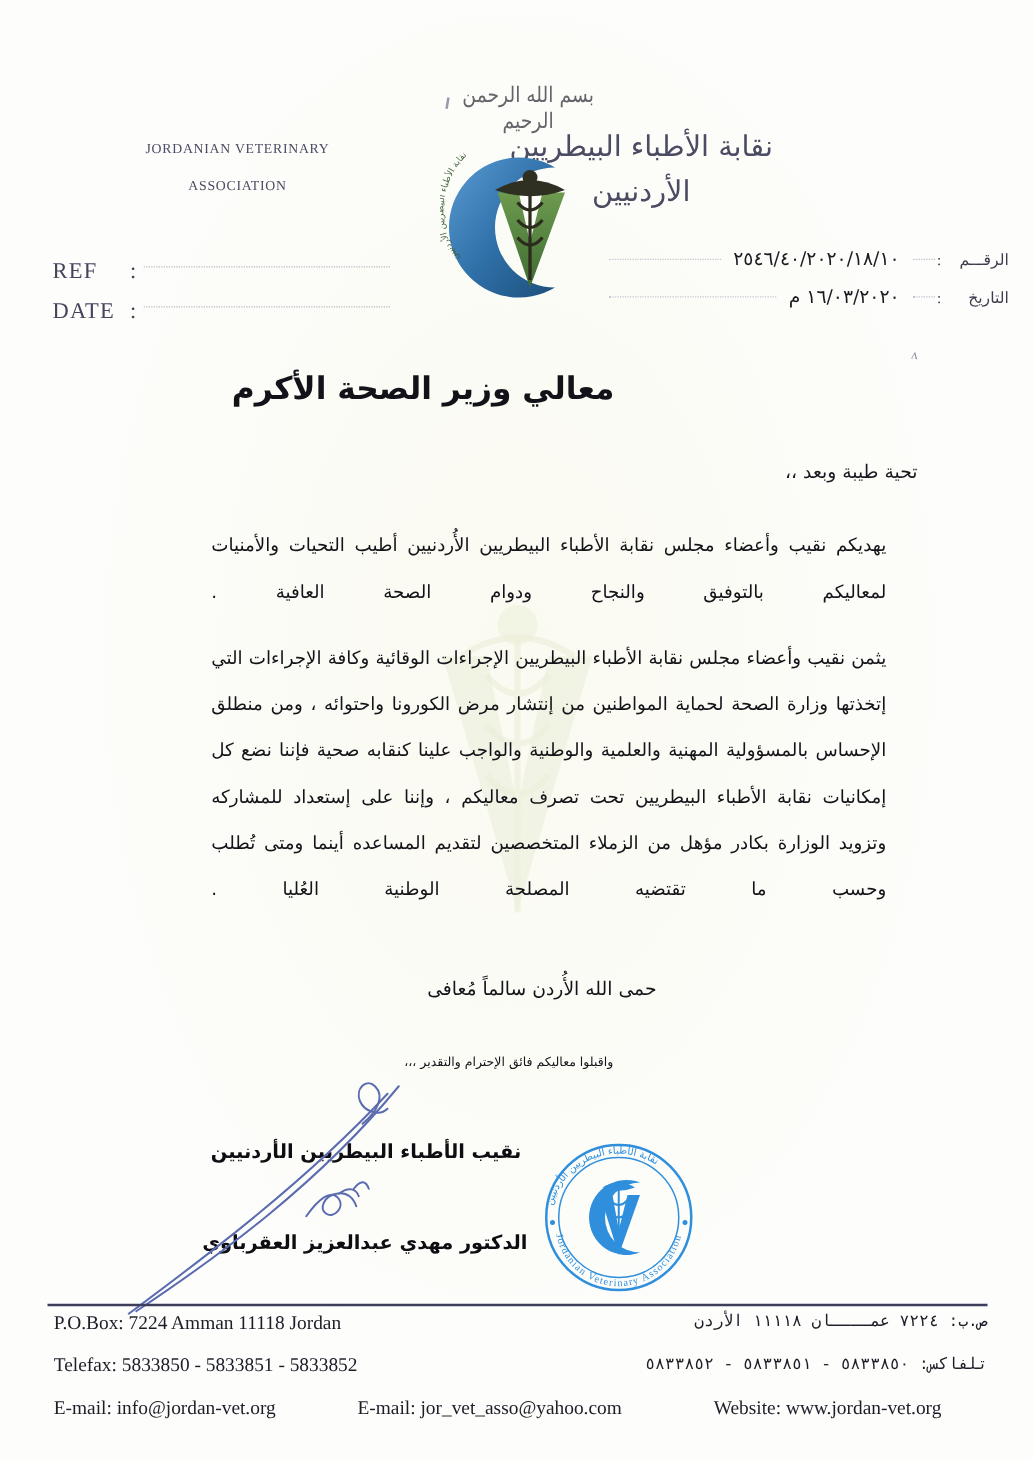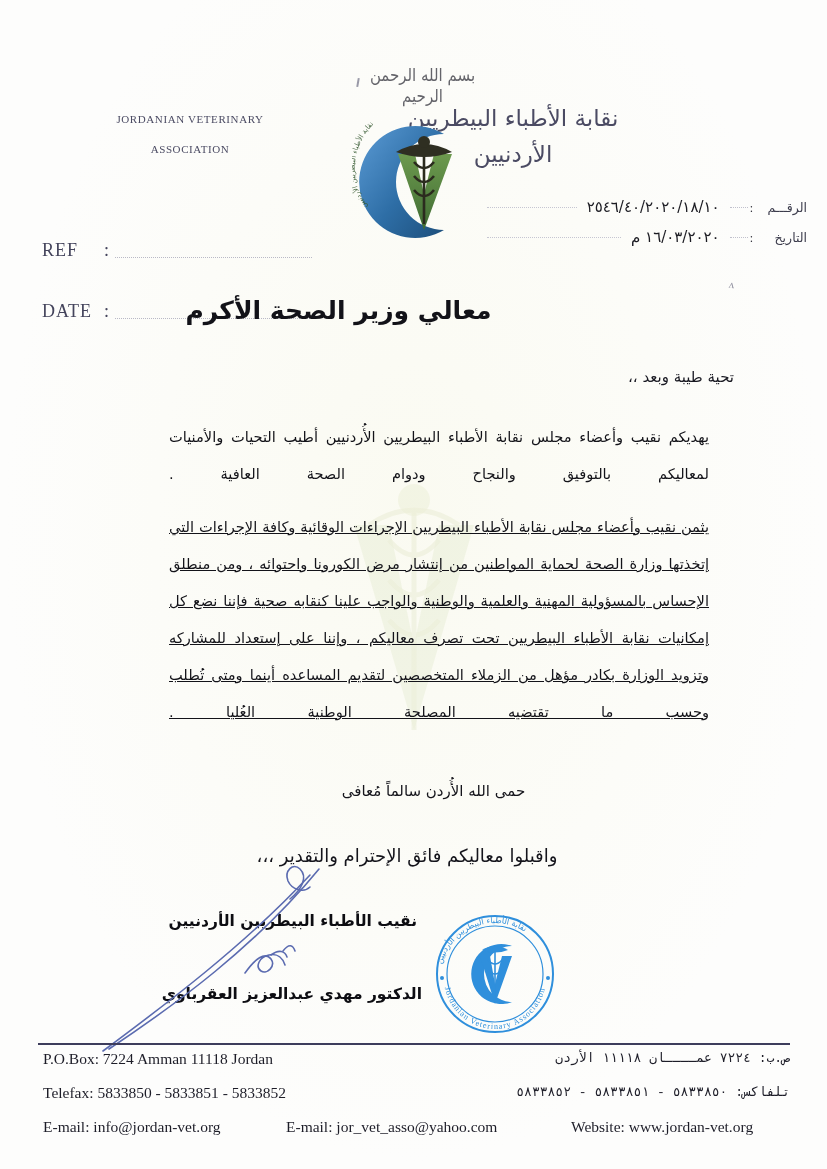--- a/index.html
+++ b/index.html
@@ -62,21 +62,21 @@
   }
   .logo{
     position:absolute;left:352px;top:42px;width:140px;height:150px;
   }
   
   .ref-block{
     position:absolute;left:42px;top:200px;width:270px;
     color:#44445c;
   }
   .ref-row{
-    display:flex;align-items:flex-end;height:32px;margin-top:29px;
+    display:flex;align-items:center;height:32px;
   }
   .ref-label{
     font-size:18px;letter-spacing:1px;min-width:62px;
   }
   .ref-colon{font-size:18px;padding:0 6px 0 0;}
   .ref-dots{
     flex:1;
     border-bottom:1px dotted #b9b9c6;
     transform:translateY(-3px);
   }
@@ -136,34 +136,34 @@
     text-align-last:justify;
     font-family:"DejaVu Sans", sans-serif;
     color:#131319;
   }
   #para1{
     right:118px;top:418px;width:540px;
     font-size:14.6px;line-height:37px;
   }
   #para2{
     right:118px;top:508px;width:540px;
-    font-size:14.6px;line-height:37px;text-decoration:underline;
+    font-size:14.6px;line-height:37px;
   }
   .closing1{
     position:absolute;left:0;top:782px;width:827px;
     text-align:center;direction:rtl;
     font-family:"DejaVu Sans", sans-serif;
     font-size:15px;color:#14141b;
     padding-right:40px;box-sizing:border-box;margin-left:40px;
   }
   .closing2{
     position:absolute;left:0;top:845px;width:827px;
     text-align:center;direction:rtl;
     font-family:"DejaVu Sans", sans-serif;
-    font-size:18px;color:#14141b;
+    font-size:10px;color:#14141b;
     padding-right:13px;box-sizing:border-box;
   }
   .sig-role{
     position:absolute;right:410px;top:912px;
     direction:rtl;
     font-family:"DejaVu Sans", sans-serif;
     font-weight:bold;
     font-size:15.5px;color:#0d0d12;
     letter-spacing:.4px;
     white-space:nowrap;

